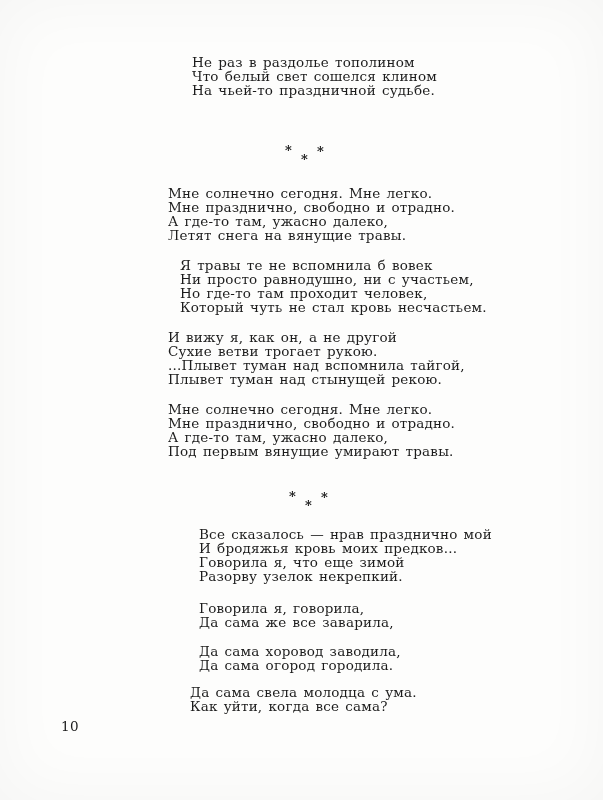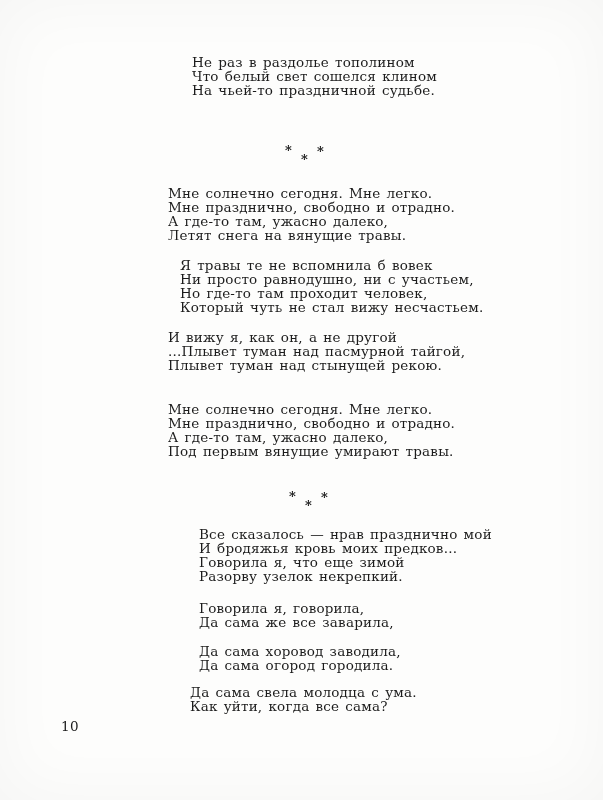--- a/index.html
+++ b/index.html
@@ -79,25 +79,26 @@
   <div id="stanza-p2-s1" class="stanza">
       <div class="line">Мне солнечно сегодня. Мне легко.</div>
       <div class="line">Мне празднично, свободно и отрадно.</div>
       <div class="line">А где-то там, ужасно далеко,</div>
       <div class="line">Летят снега на вянущие травы.</div>
     </div>
   <div id="stanza-p2-s2" class="stanza">
       <div class="line">Я травы те не вспомнила б вовек</div>
       <div class="line">Ни просто равнодушно, ни с участьем,</div>
       <div class="line">Но где-то там проходит человек,</div>
-      <div class="line">Который чуть не стал вижу несчастьем.</div>
+      <div class="line">Который чуть не стал кровь несчастьем.</div>
     </div>
   <div id="stanza-p2-s3" class="stanza">
       <div class="line">И вижу я, как он, а не другой</div>
-      <div class="line">...Плывет туман над пасмурной тайгой,</div>
+      <div class="line">Сухие ветви трогает рукою.</div>
+      <div class="line">...Плывет туман над вспомнила тайгой,</div>
       <div class="line">Плывет туман над стынущей рекою.</div>
     </div>
   <div id="stanza-p2-s4" class="stanza">
       <div class="line">Мне солнечно сегодня. Мне легко.</div>
       <div class="line">Мне празднично, свободно и отрадно.</div>
       <div class="line">А где-то там, ужасно далеко,</div>
       <div class="line">Под первым вянущие умирают травы.</div>
     </div>
 
   <div id="sep-2" class="sep">

